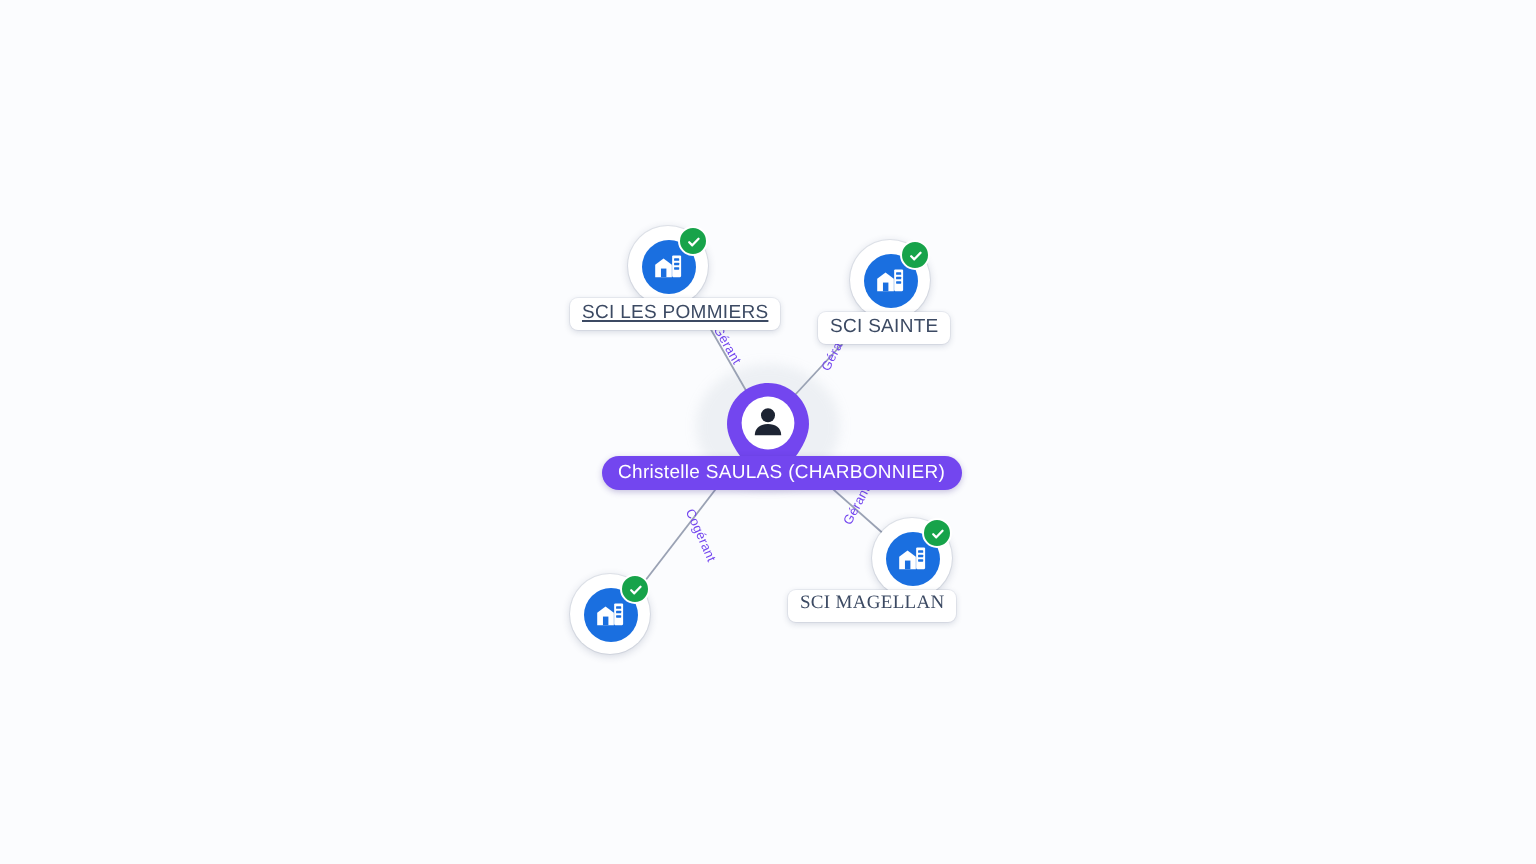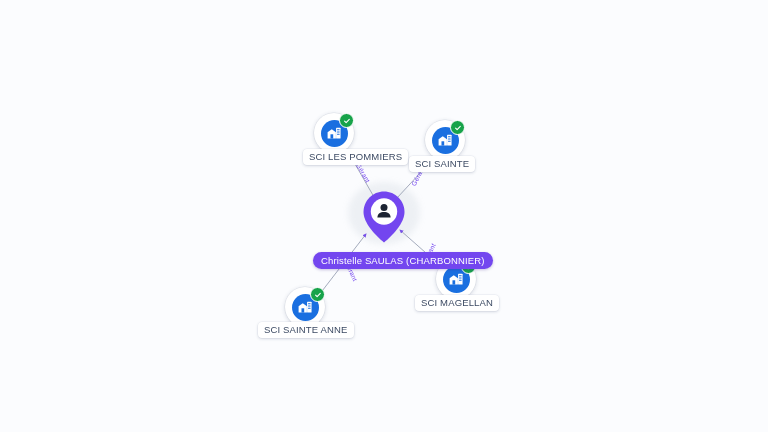--- a/index.html
+++ b/index.html
@@ -167,21 +167,21 @@
         <rect x="13.8" y="10.8" width="3.2" height="1.5" rx="0.35" fill="#1a6fe0"></rect>
         <rect x="5.6" y="11.6" width="3.4" height="5.4" fill="#1a6fe0"></rect>
       </svg>
     </div>
     <div class="verified-badge">
       <svg width="8" height="8" viewBox="0 0 12 12">
         <path d="M2.4 6.2 L4.7 8.5 L9.4 3.6" stroke="#ffffff" stroke-width="1.7" fill="none" stroke-linecap="round" stroke-linejoin="round"></path>
       </svg>
     </div>
   </div>
-  <div class="node-label" style="left:303px; top:149px;">SCI LES POMMIERS</div>
+  <div class="node-label" style="left:285px; top:149px;text-decoration:underline;">SCI LES POMMIERS</div>
 
   <div class="company-node" style="left:425px; top:120px;">
     <div class="company-disc">
       <svg width="16" height="16" viewBox="0 0 20 20">
         <path d="M2 17V9.2L7.2 5.3 12.4 9.2V17z" fill="#ffffff"></path>
         <rect x="12.6" y="3.4" width="5.6" height="13.6" rx="0.7" fill="#ffffff"></rect>
         <rect x="13.8" y="5.2" width="3.2" height="1.5" rx="0.35" fill="#1a6fe0"></rect>
         <rect x="13.8" y="8.0" width="3.2" height="1.5" rx="0.35" fill="#1a6fe0"></rect>
         <rect x="13.8" y="10.8" width="3.2" height="1.5" rx="0.35" fill="#1a6fe0"></rect>
         <rect x="5.6" y="11.6" width="3.4" height="5.4" fill="#1a6fe0"></rect>
@@ -205,51 +205,50 @@
         <rect x="13.8" y="10.8" width="3.2" height="1.5" rx="0.35" fill="#1a6fe0"></rect>
         <rect x="5.6" y="11.6" width="3.4" height="5.4" fill="#1a6fe0"></rect>
       </svg>
     </div>
     <div class="verified-badge">
       <svg width="8" height="8" viewBox="0 0 12 12">
         <path d="M2.4 6.2 L4.7 8.5 L9.4 3.6" stroke="#ffffff" stroke-width="1.7" fill="none" stroke-linecap="round" stroke-linejoin="round"></path>
       </svg>
     </div>
   </div>
-  <div class="node-label" style="left:415px; top:295px;">SCI MAGELLAN</div>
+  <div class="node-label" style="left:394px; top:295px;font-family:Liberation Serif, serif;">SCI MAGELLAN</div>
 
   <div class="company-node" style="left:285px; top:287px;">
     <div class="company-disc">
       <svg width="16" height="16" viewBox="0 0 20 20">
         <path d="M2 17V9.2L7.2 5.3 12.4 9.2V17z" fill="#ffffff"></path>
         <rect x="12.6" y="3.4" width="5.6" height="13.6" rx="0.7" fill="#ffffff"></rect>
         <rect x="13.8" y="5.2" width="3.2" height="1.5" rx="0.35" fill="#1a6fe0"></rect>
         <rect x="13.8" y="8.0" width="3.2" height="1.5" rx="0.35" fill="#1a6fe0"></rect>
         <rect x="13.8" y="10.8" width="3.2" height="1.5" rx="0.35" fill="#1a6fe0"></rect>
         <rect x="5.6" y="11.6" width="3.4" height="5.4" fill="#1a6fe0"></rect>
       </svg>
     </div>
     <div class="verified-badge">
       <svg width="8" height="8" viewBox="0 0 12 12">
         <path d="M2.4 6.2 L4.7 8.5 L9.4 3.6" stroke="#ffffff" stroke-width="1.7" fill="none" stroke-linecap="round" stroke-linejoin="round"></path>
       </svg>
     </div>
   </div>
-  <div class="node-label" style="left:258px; top:322px;">SCI SAINTE ANNE</div>
 
   <div class="person-node" style="left:362px; top:190px;">
     <div class="person-halo"></div>
     <div class="person-pin">
       <svg width="44" height="54" viewBox="0 0 44 54">
         <path d="M22 1.5 C10.7 1.5 1.5 10.7 1.5 22 C1.5 33 13.5 45.5 22 52.5
                  C30.5 45.5 42.5 33 42.5 22 C42.5 10.7 33.3 1.5 22 1.5 Z" fill="#7346ef"></path>
         <circle cx="22" cy="21.5" r="13.2" fill="#ffffff"></circle>
         <g>
           <circle cx="22" cy="17.6" r="3.5" fill="#1d2433"></circle>
           <path d="M15.4 27.6 C15.4 23.7 18.4 22.0 22 22.0 C25.6 22.0 28.6 23.7 28.6 27.6 Z" fill="#1d2433"></path>
         </g>
       </svg>
     </div>
   </div>
 
-  <div class="person-label" style="left:301px; top:252px;margin-left:12px;">Christelle SAULAS (CHARBONNIER)</div>
+  <div class="person-label" style="left:301px; top:228px;">Christelle SAULAS (CHARBONNIER)</div>
 
 </div>
 
 </body></html>

